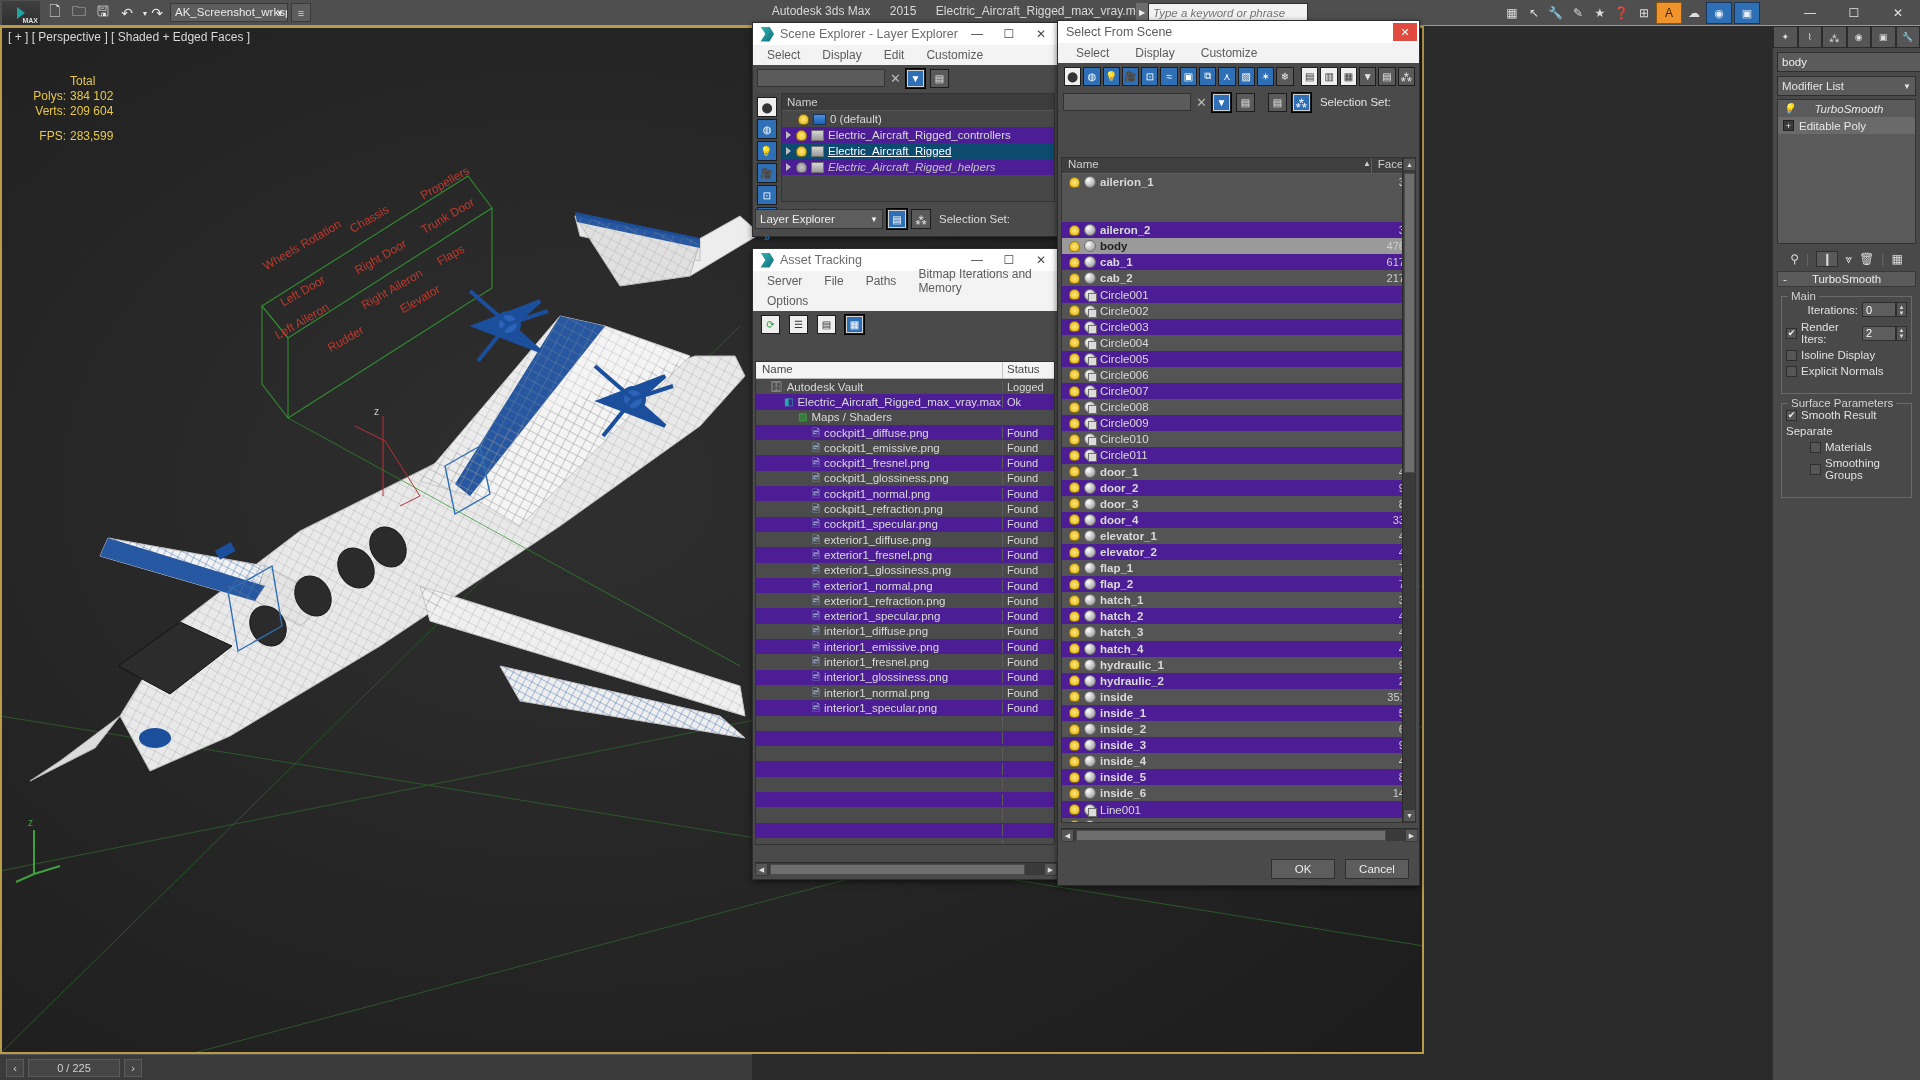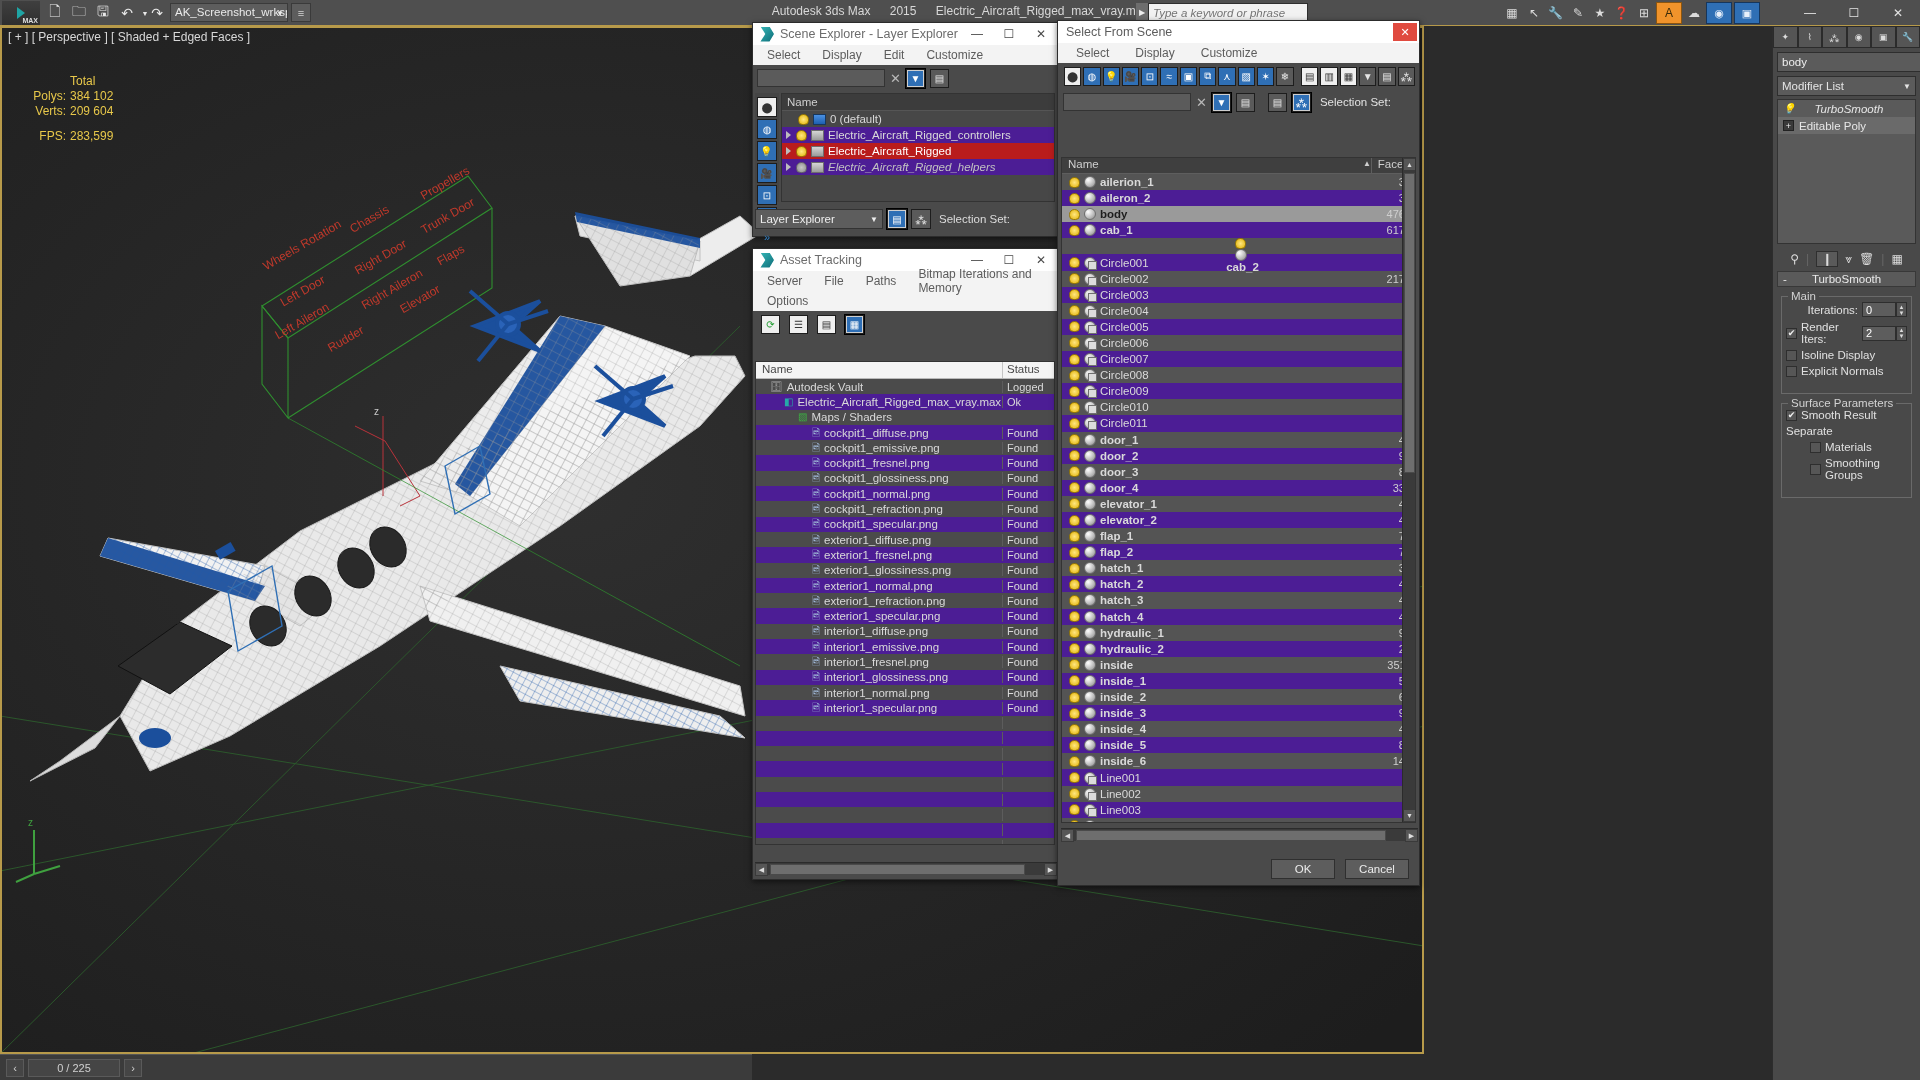--- a/index.html
+++ b/index.html
@@ -70,21 +70,21 @@
   .sqicon{width:19px;height:19px;background:#2f6fb5;border:1px solid #1d1d1d;display:flex;align-items:center;justify-content:center;
           font-size:10px;color:#fff;}
   .sqicon.white{background:#efefef;color:#333;}
   .sqicon.plain{background:#5a5a5a;color:#e6e6e6;}
   .sqicon.sel{outline:1px solid #000;box-shadow:0 0 0 1px #cfcfcf inset;}
   .txtfield{background:#5b5b5b;border:1px solid #333;height:18px;color:#e2e2e2;font-size:11px;padding:1px 4px;}
   .colhead{height:17px;background:#3c3c3c;border-bottom:1px solid #555;display:flex;align-items:center;
            color:#cfcfcf;font-size:11.5px;padding-left:5px;}
   .row{height:16px;display:flex;align-items:center;font-size:11.5px;color:#d9d9d9;padding-left:4px;white-space:nowrap;}
   .row.alt{background:#4c1d95;}
-  .row.sel{background:#b91c1c;color:#fff;}
+  .row.sel{background:#0c4a6e;color:#fff;text-decoration:underline;}
   .row.grey{background:#9a9a9a;color:#1d1d1d;}
   .bulb{width:11px;height:11px;border-radius:50% 50% 40% 40%;background:radial-gradient(#ffe680,#e2b307);
         border:1px solid #9a7a00;flex:none;}
   .bulb.off{background:radial-gradient(#c7c7c7,#8d8d8d);border-color:#6a6a6a;}
   .stack{width:13px;height:11px;background:linear-gradient(#4a90e2,#1d5fb0);border:1px solid #17375e;flex:none;}
   .stack.grey{background:linear-gradient(#d5d5d5,#9b9b9b);border-color:#6e6e6e;}
   .sphereico{width:12px;height:12px;border-radius:50%;background:radial-gradient(circle at 32% 30%,#ffffff,#b9b9b9 60%,#828282);
              border:1px solid #6e6e6e;flex:none;}
   .shapeico{width:12px;height:12px;border-radius:50%;background:radial-gradient(circle at 32% 30%,#f2f2f2,#a9a9a9);
             border:1px solid #6e6e6e;flex:none;position:relative;}
@@ -690,21 +690,21 @@
       </div>
       <div id="scene-rows">
           <div class="row" style="height: 16.1px;">
             <span style="width:3px"></span>
             <span class="bulb"></span>
             <span style="width:4px"></span>
             <span class="sphereico"></span>
             <span class="nm bold">ailerion_1</span>
             <span class="facecell">36</span>
           </div>
-          <div class="row alt" style="height: 16.1px;">
+          <div class="row alt" style="height: 16.1px; margin-top: 32px;">
             <span style="width:3px"></span>
             <span class="bulb"></span>
             <span style="width:4px"></span>
             <span class="sphereico"></span>
             <span class="nm bold">aileron_2</span>
             <span class="facecell">36</span>
           </div>
           <div class="row grey" style="height: 16.1px;">
             <span style="width:3px"></span>
             <span class="bulb"></span>
@@ -714,21 +714,21 @@
             <span class="facecell">4760</span>
           </div>
           <div class="row alt" style="height: 16.1px;">
             <span style="width:3px"></span>
             <span class="bulb"></span>
             <span style="width:4px"></span>
             <span class="sphereico"></span>
             <span class="nm bold">cab_1</span>
             <span class="facecell">6173</span>
           </div>
-          <div class="row" style="height: 16.1px; flex-direction: column;">
+          <div class="row" style="height: 16.1px;">
             <span style="width:3px"></span>
             <span class="bulb"></span>
             <span style="width:4px"></span>
             <span class="sphereico"></span>
             <span class="nm bold">cab_2</span>
             <span class="facecell">2172</span>
           </div>
           <div class="row alt" style="height: 16.1px;">
             <span style="width:3px"></span>
             <span class="bulb"></span>

